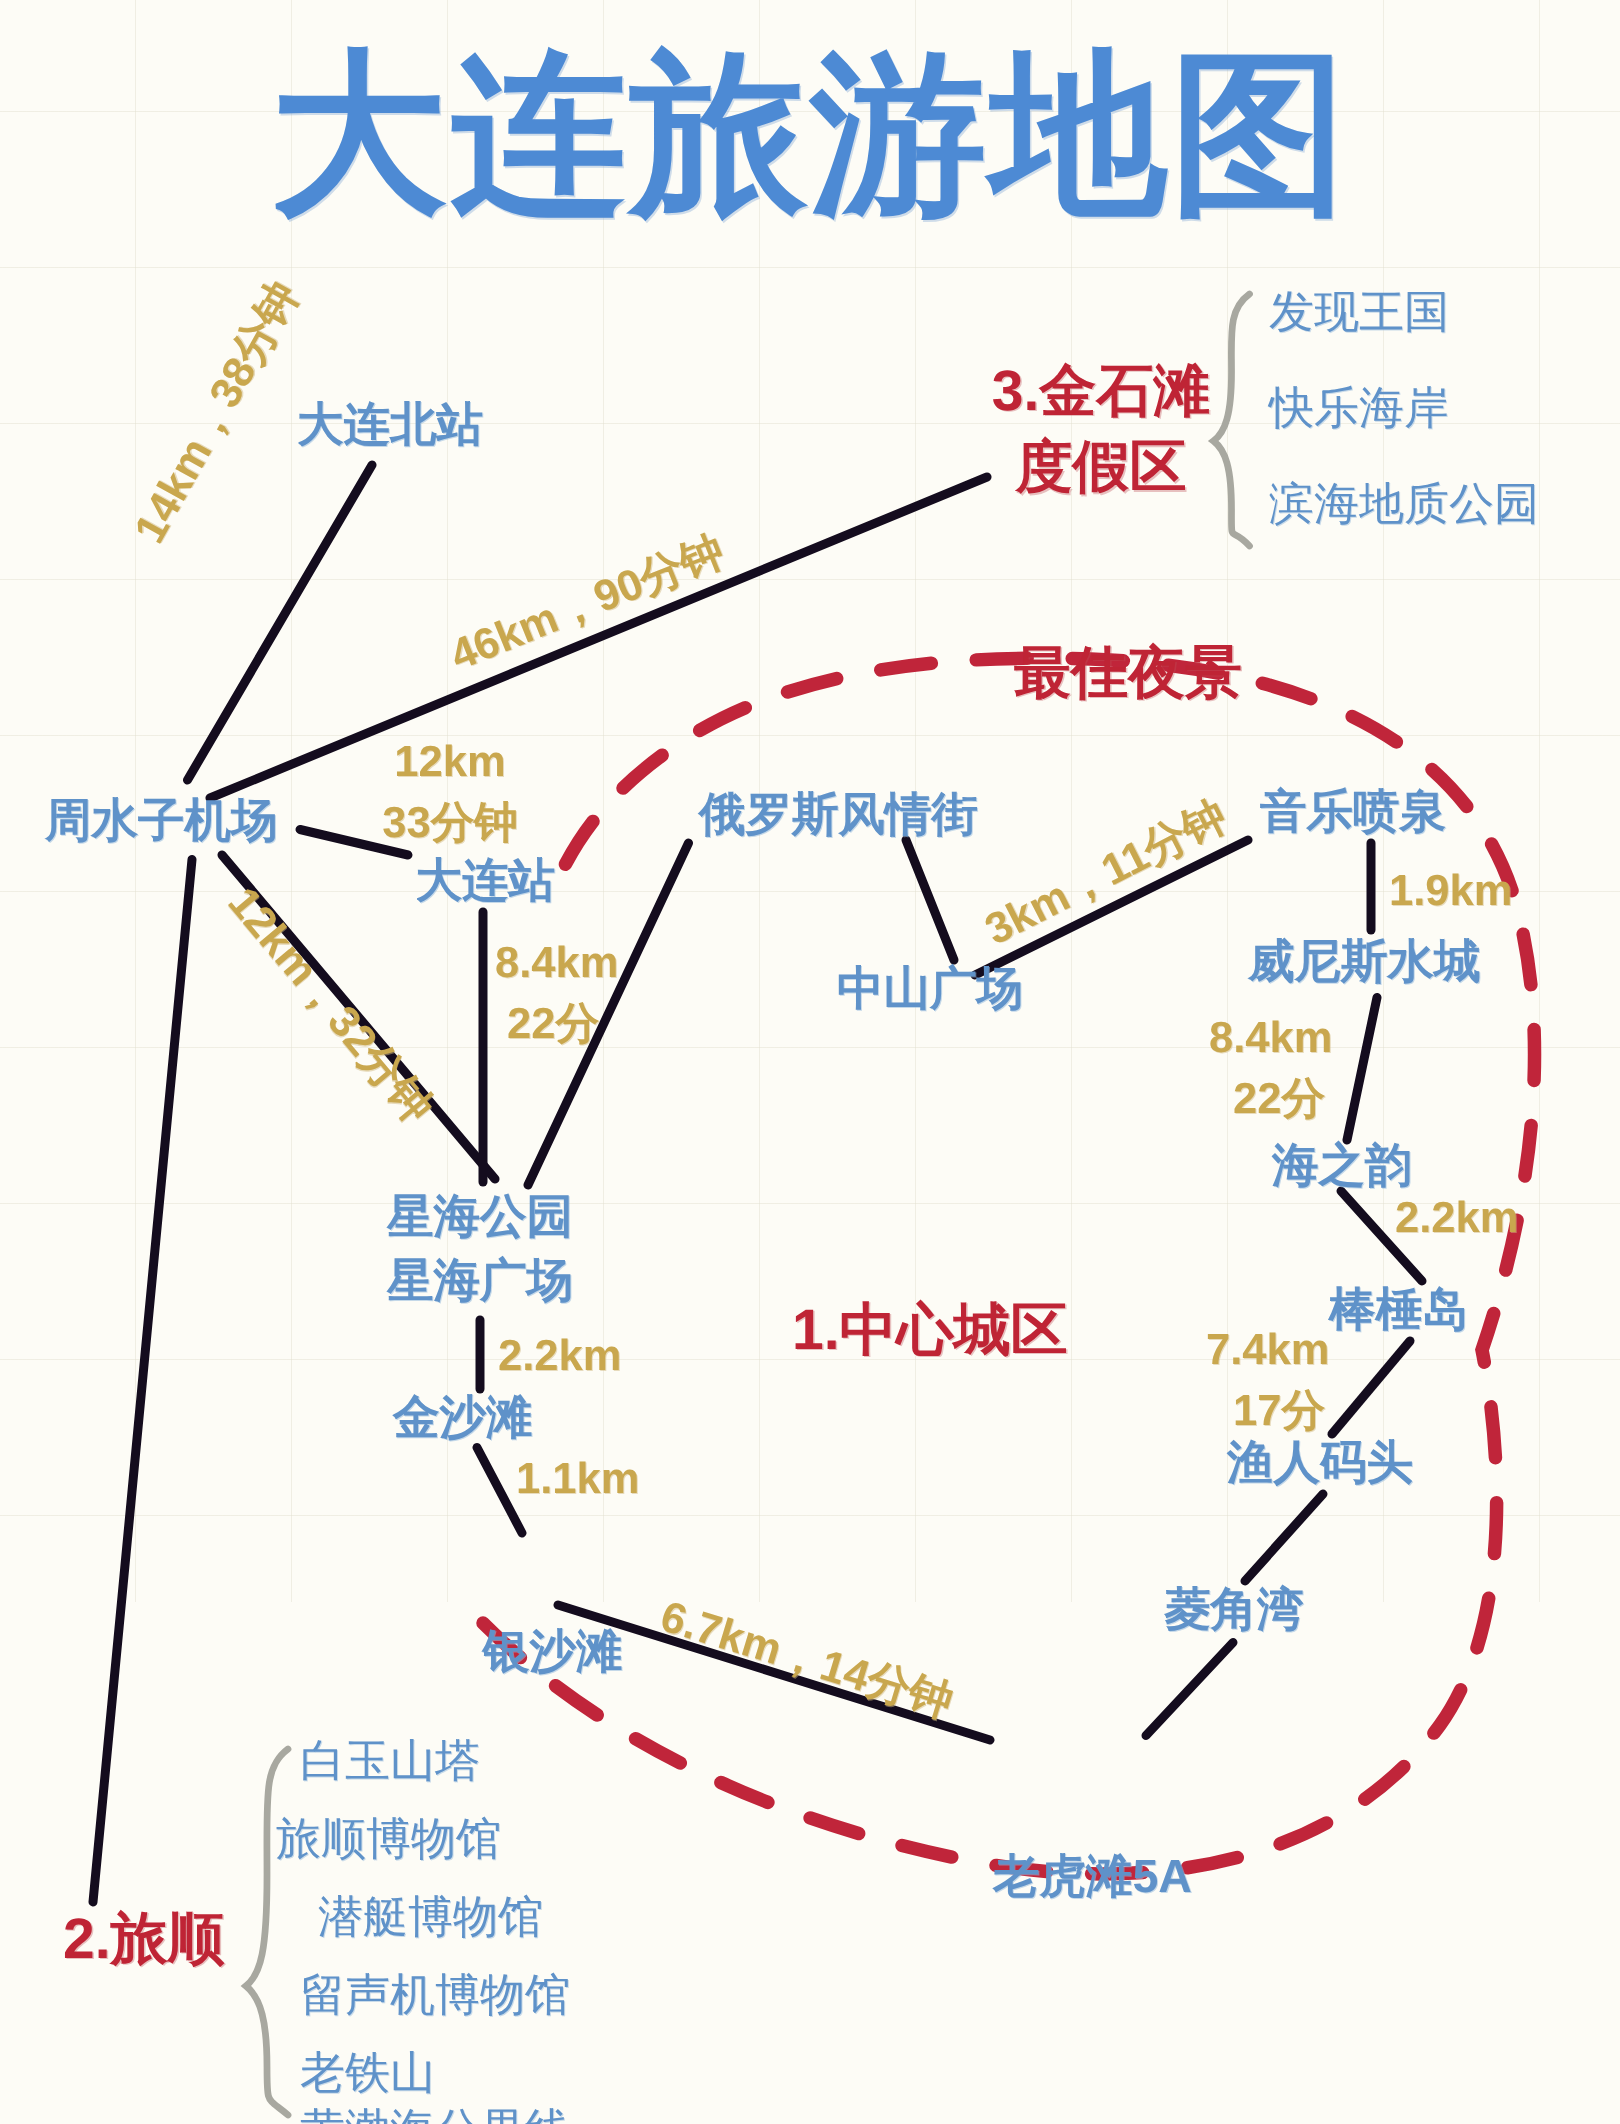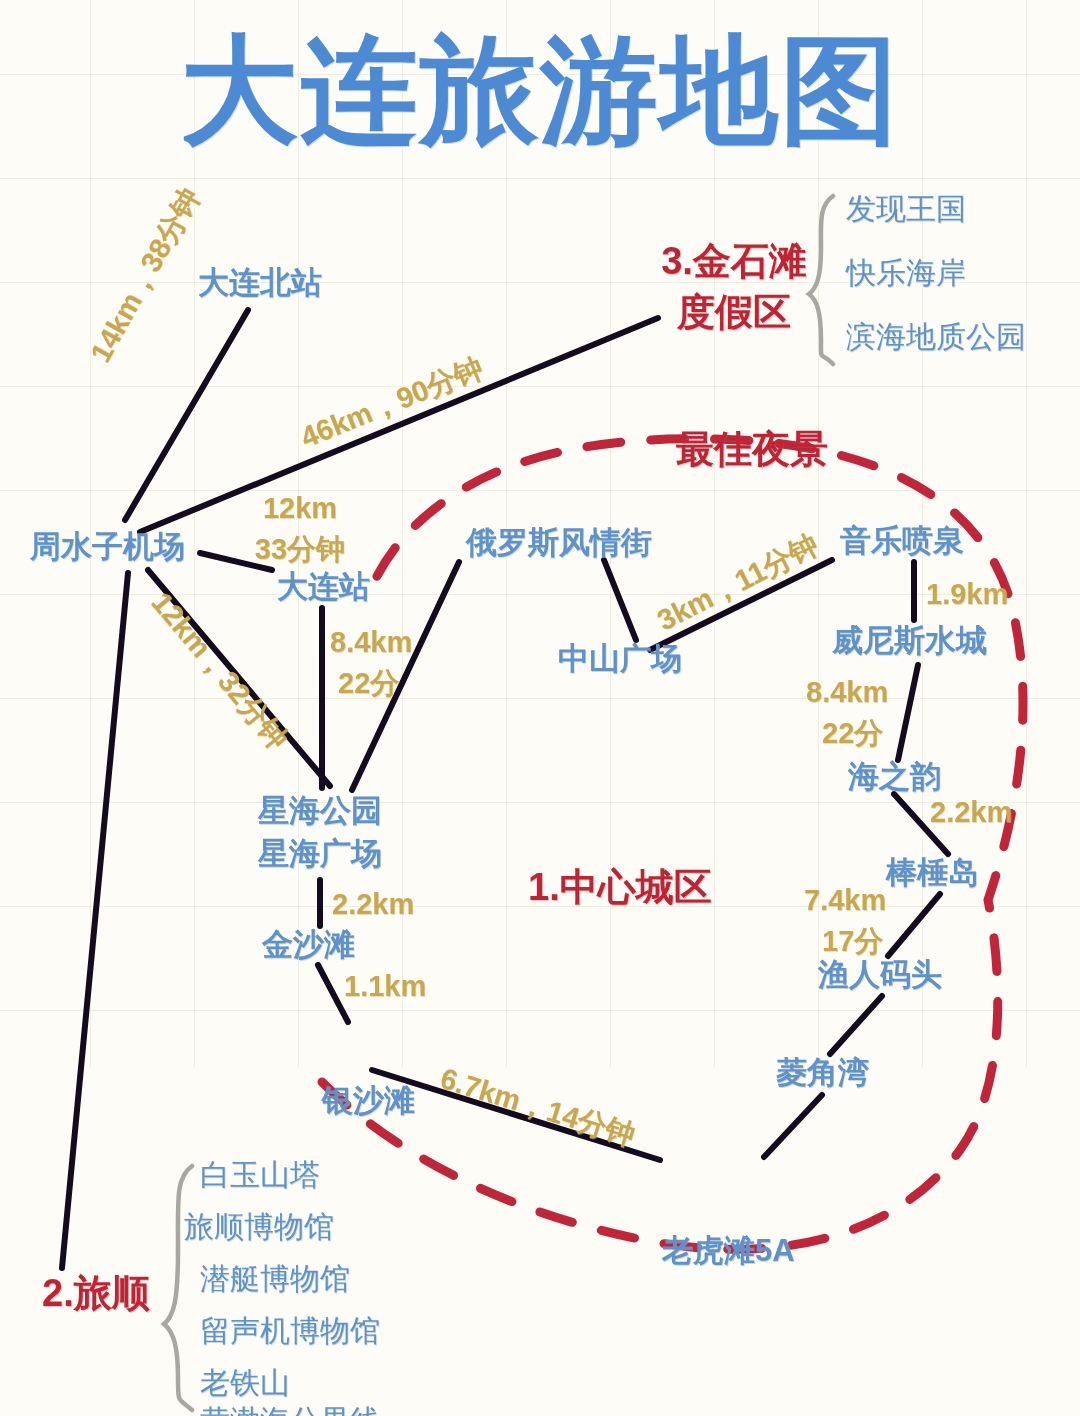--- a/index.html
+++ b/index.html
@@ -177,18 +177,18 @@
     <div>7.4km</div>
     <div style="padding-left:18px;">17分</div>
   </div>
 
   <div class="lbl red" style="left:676px; top:428px;">最佳夜景</div>
   <div class="lbl red" style="left:528px; top:838px;margin-top:28px;">1.中心城区</div>
   <div class="lbl red" style="left:32px; top:1272px;margin-left:10px;">2.旅顺</div>
 
   <div class="lbl listitem" style="left:200px; top:1158px;">白玉山塔</div>
   <div class="lbl listitem" style="left:184px; top:1210px;">旅顺博物馆</div>
-  <div class="lbl listitem" style="left:200px; top:1262px;">潜艇博物馆</div>
+  <div class="lbl listitem" style="left:212px; top:1262px;">潜艇博物馆</div>
   <div class="lbl listitem" style="left:200px; top:1314px;">留声机博物馆</div>
   <div class="lbl listitem" style="left:200px; top:1366px;">老铁山</div>
   <div class="lbl listitem" style="left:200px; top:1404px;">黄渤海分界线</div>
 
 </div>
 
 </body></html>

